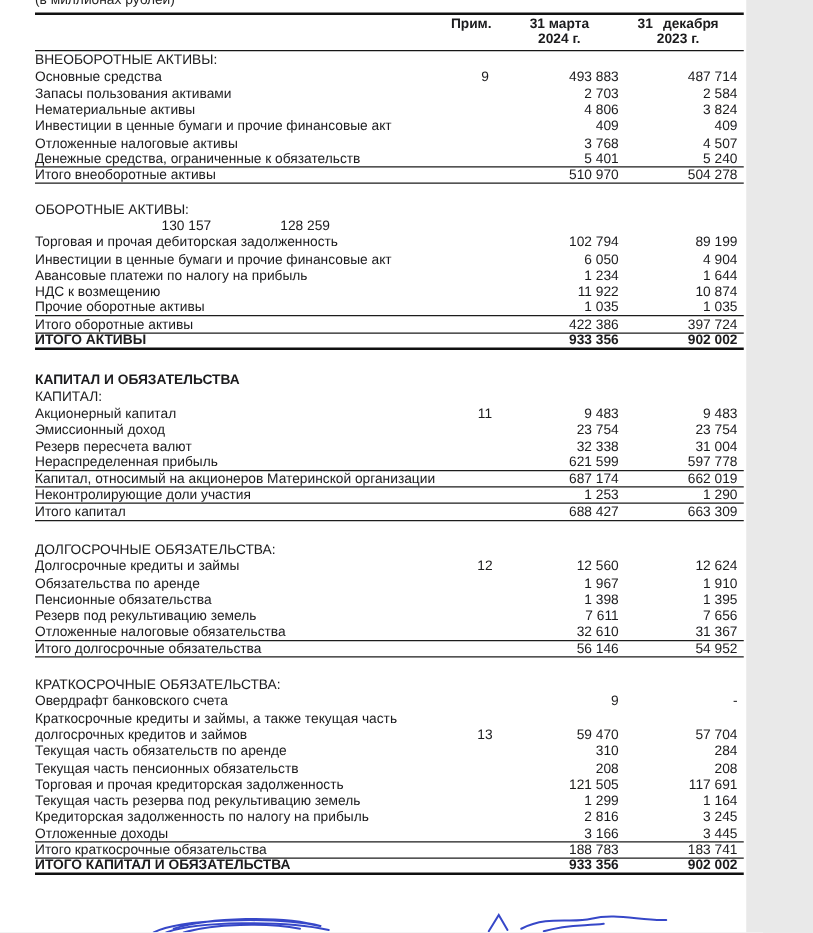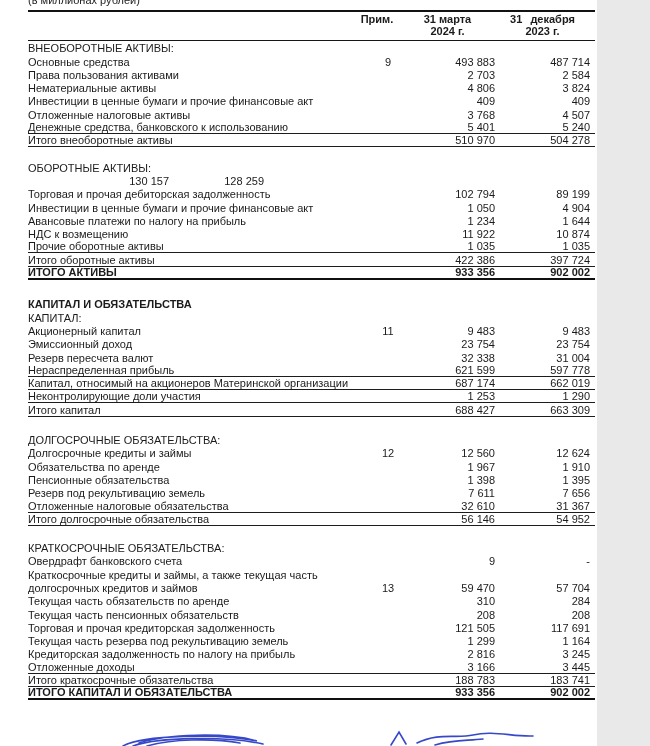--- a/index.html
+++ b/index.html
@@ -52,31 +52,31 @@
       </div>
       <div class="th-c last">
         <div class="ws">31 декабря</div>
         <div>2023 г.</div>
       </div>
     </div>
 
     <div id="rows">
         <div class="row"><span class="lbl">ВНЕОБОРОТНЫЕ АКТИВЫ:</span><span class="note"></span><span class="v1"></span><span class="v2"></span></div>
         <div class="row"><span class="lbl">Основные средства</span><span class="note">9</span><span class="v1">493 883</span><span class="v2">487 714</span></div>
-        <div class="row"><span class="lbl">Права пользования активами</span><span class="note"></span><span class="v1">2 703</span><span class="v2">2 584</span></div>
+        <div class="row"><span class="lbl">Запасы пользования активами</span><span class="note"></span><span class="v1">2 703</span><span class="v2">2 584</span></div>
         <div class="row"><span class="lbl">Нематериальные активы</span><span class="note"></span><span class="v1">4 806</span><span class="v2">3 824</span></div>
         <div class="row"><span class="lbl">Инвестиции в ценные бумаги и прочие финансовые акт</span><span class="note"></span><span class="v1">409</span><span class="v2">409</span></div>
         <div class="row"><span class="lbl">Отложенные налоговые активы</span><span class="note"></span><span class="v1">3 768</span><span class="v2">4 507</span></div>
-        <div class="row rule-s"><span class="lbl">Денежные средства, банковского к использованию</span><span class="note"></span><span class="v1">5 401</span><span class="v2">5 240</span></div>
+        <div class="row rule-s"><span class="lbl">Денежные средства, ограниченные к обязательств</span><span class="note"></span><span class="v1">5 401</span><span class="v2">5 240</span></div>
         <div class="row rule-s"><span class="lbl">Итого внеоборотные активы</span><span class="note"></span><span class="v1">510 970</span><span class="v2">504 278</span></div>
         <div class="gap" style="height: 13px;"></div>
         <div class="row"><span class="lbl">ОБОРОТНЫЕ АКТИВЫ:</span><span class="note"></span><span class="v1"></span><span class="v2"></span></div>
         <div class="row"><span class="note"></span><span class="v1">130 157</span><span class="v2">128 259</span></div>
         <div class="row"><span class="lbl">Торговая и прочая дебиторская задолженность</span><span class="note"></span><span class="v1">102 794</span><span class="v2">89 199</span></div>
-        <div class="row"><span class="lbl">Инвестиции в ценные бумаги и прочие финансовые акт</span><span class="note"></span><span class="v1">1 050</span><span class="v2">4 904</span></div>
+        <div class="row"><span class="lbl">Инвестиции в ценные бумаги и прочие финансовые акт</span><span class="note"></span><span class="v1">6 050</span><span class="v2">4 904</span></div>
         <div class="row"><span class="lbl">Авансовые платежи по налогу на прибыль</span><span class="note"></span><span class="v1">1 234</span><span class="v2">1 644</span></div>
         <div class="row"><span class="lbl">НДС к возмещению</span><span class="note"></span><span class="v1">11 922</span><span class="v2">10 874</span></div>
         <div class="row rule-s"><span class="lbl">Прочие оборотные активы</span><span class="note"></span><span class="v1">1 035</span><span class="v2">1 035</span></div>
         <div class="row rule-s"><span class="lbl">Итого оборотные активы</span><span class="note"></span><span class="v1">422 386</span><span class="v2">397 724</span></div>
         <div class="row bold rule-t"><span class="lbl">ИТОГО АКТИВЫ</span><span class="note"></span><span class="v1">933 356</span><span class="v2">902 002</span></div>
         <div class="gap" style="height: 17px;"></div>
         <div class="row bold"><span class="lbl">КАПИТАЛ И ОБЯЗАТЕЛЬСТВА</span><span class="note"></span><span class="v1"></span><span class="v2"></span></div>
         <div class="row"><span class="lbl">КАПИТАЛ:</span><span class="note"></span><span class="v1"></span><span class="v2"></span></div>
         <div class="row"><span class="lbl">Акционерный капитал</span><span class="note">11</span><span class="v1">9 483</span><span class="v2">9 483</span></div>
         <div class="row"><span class="lbl">Эмиссионный доход</span><span class="note"></span><span class="v1">23 754</span><span class="v2">23 754</span></div>

